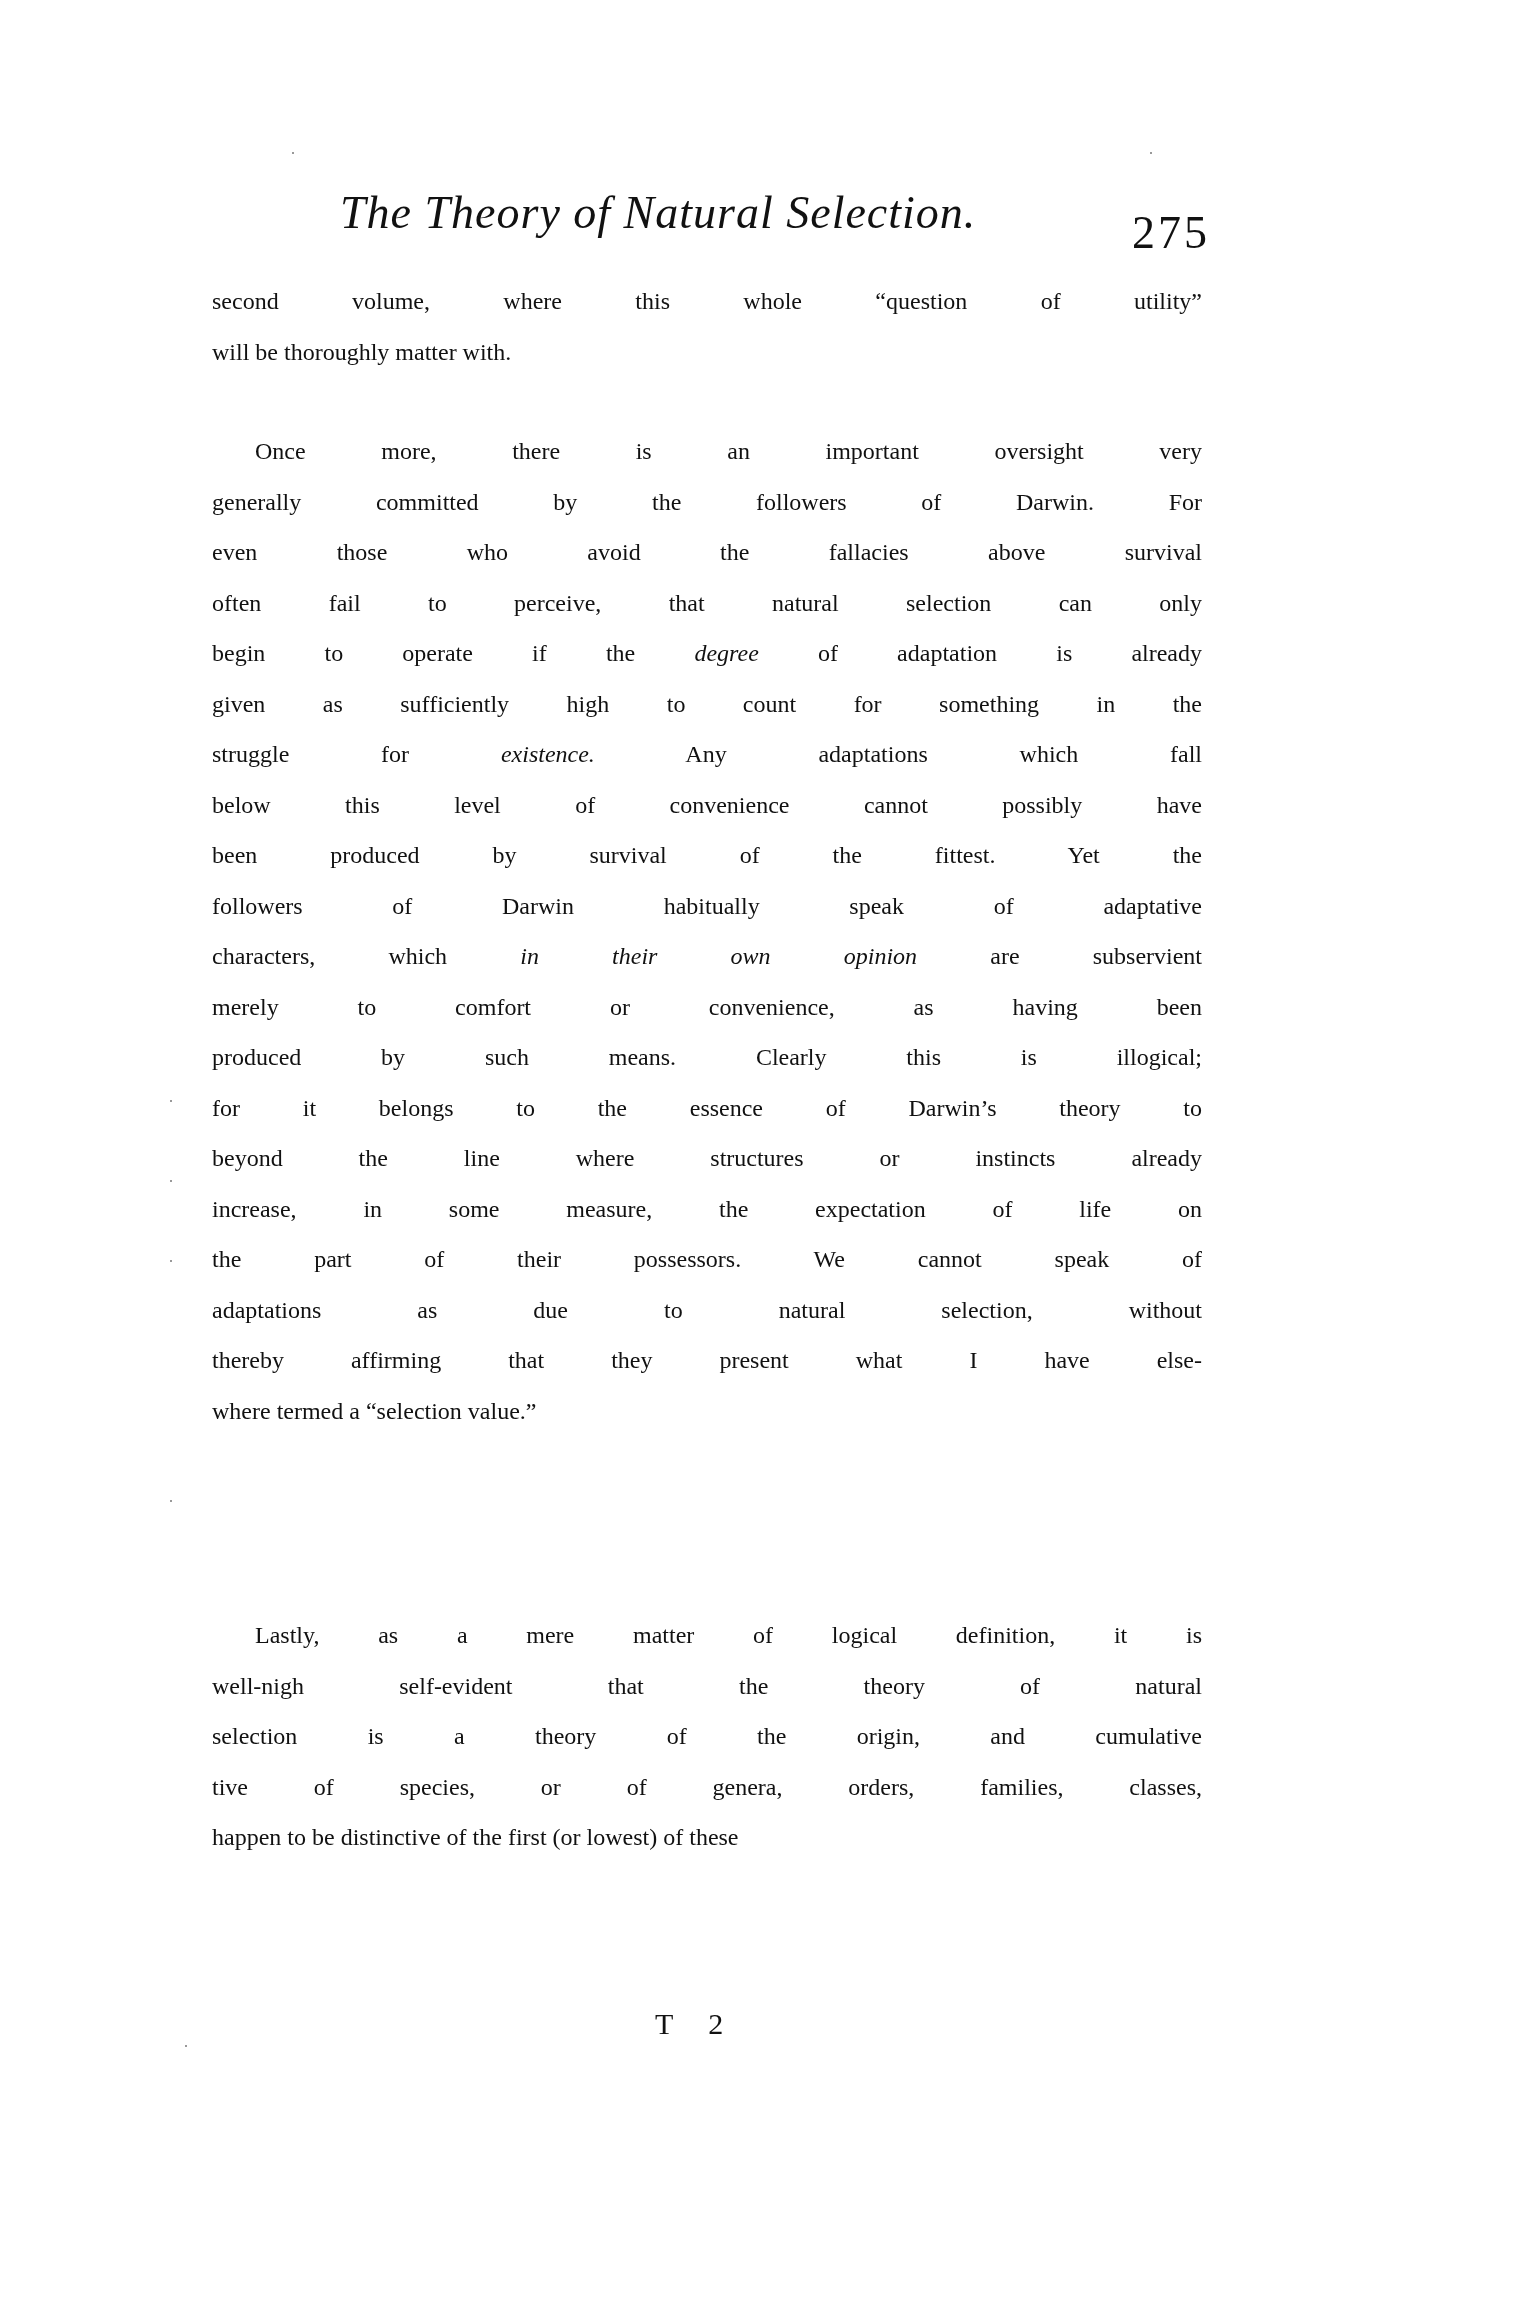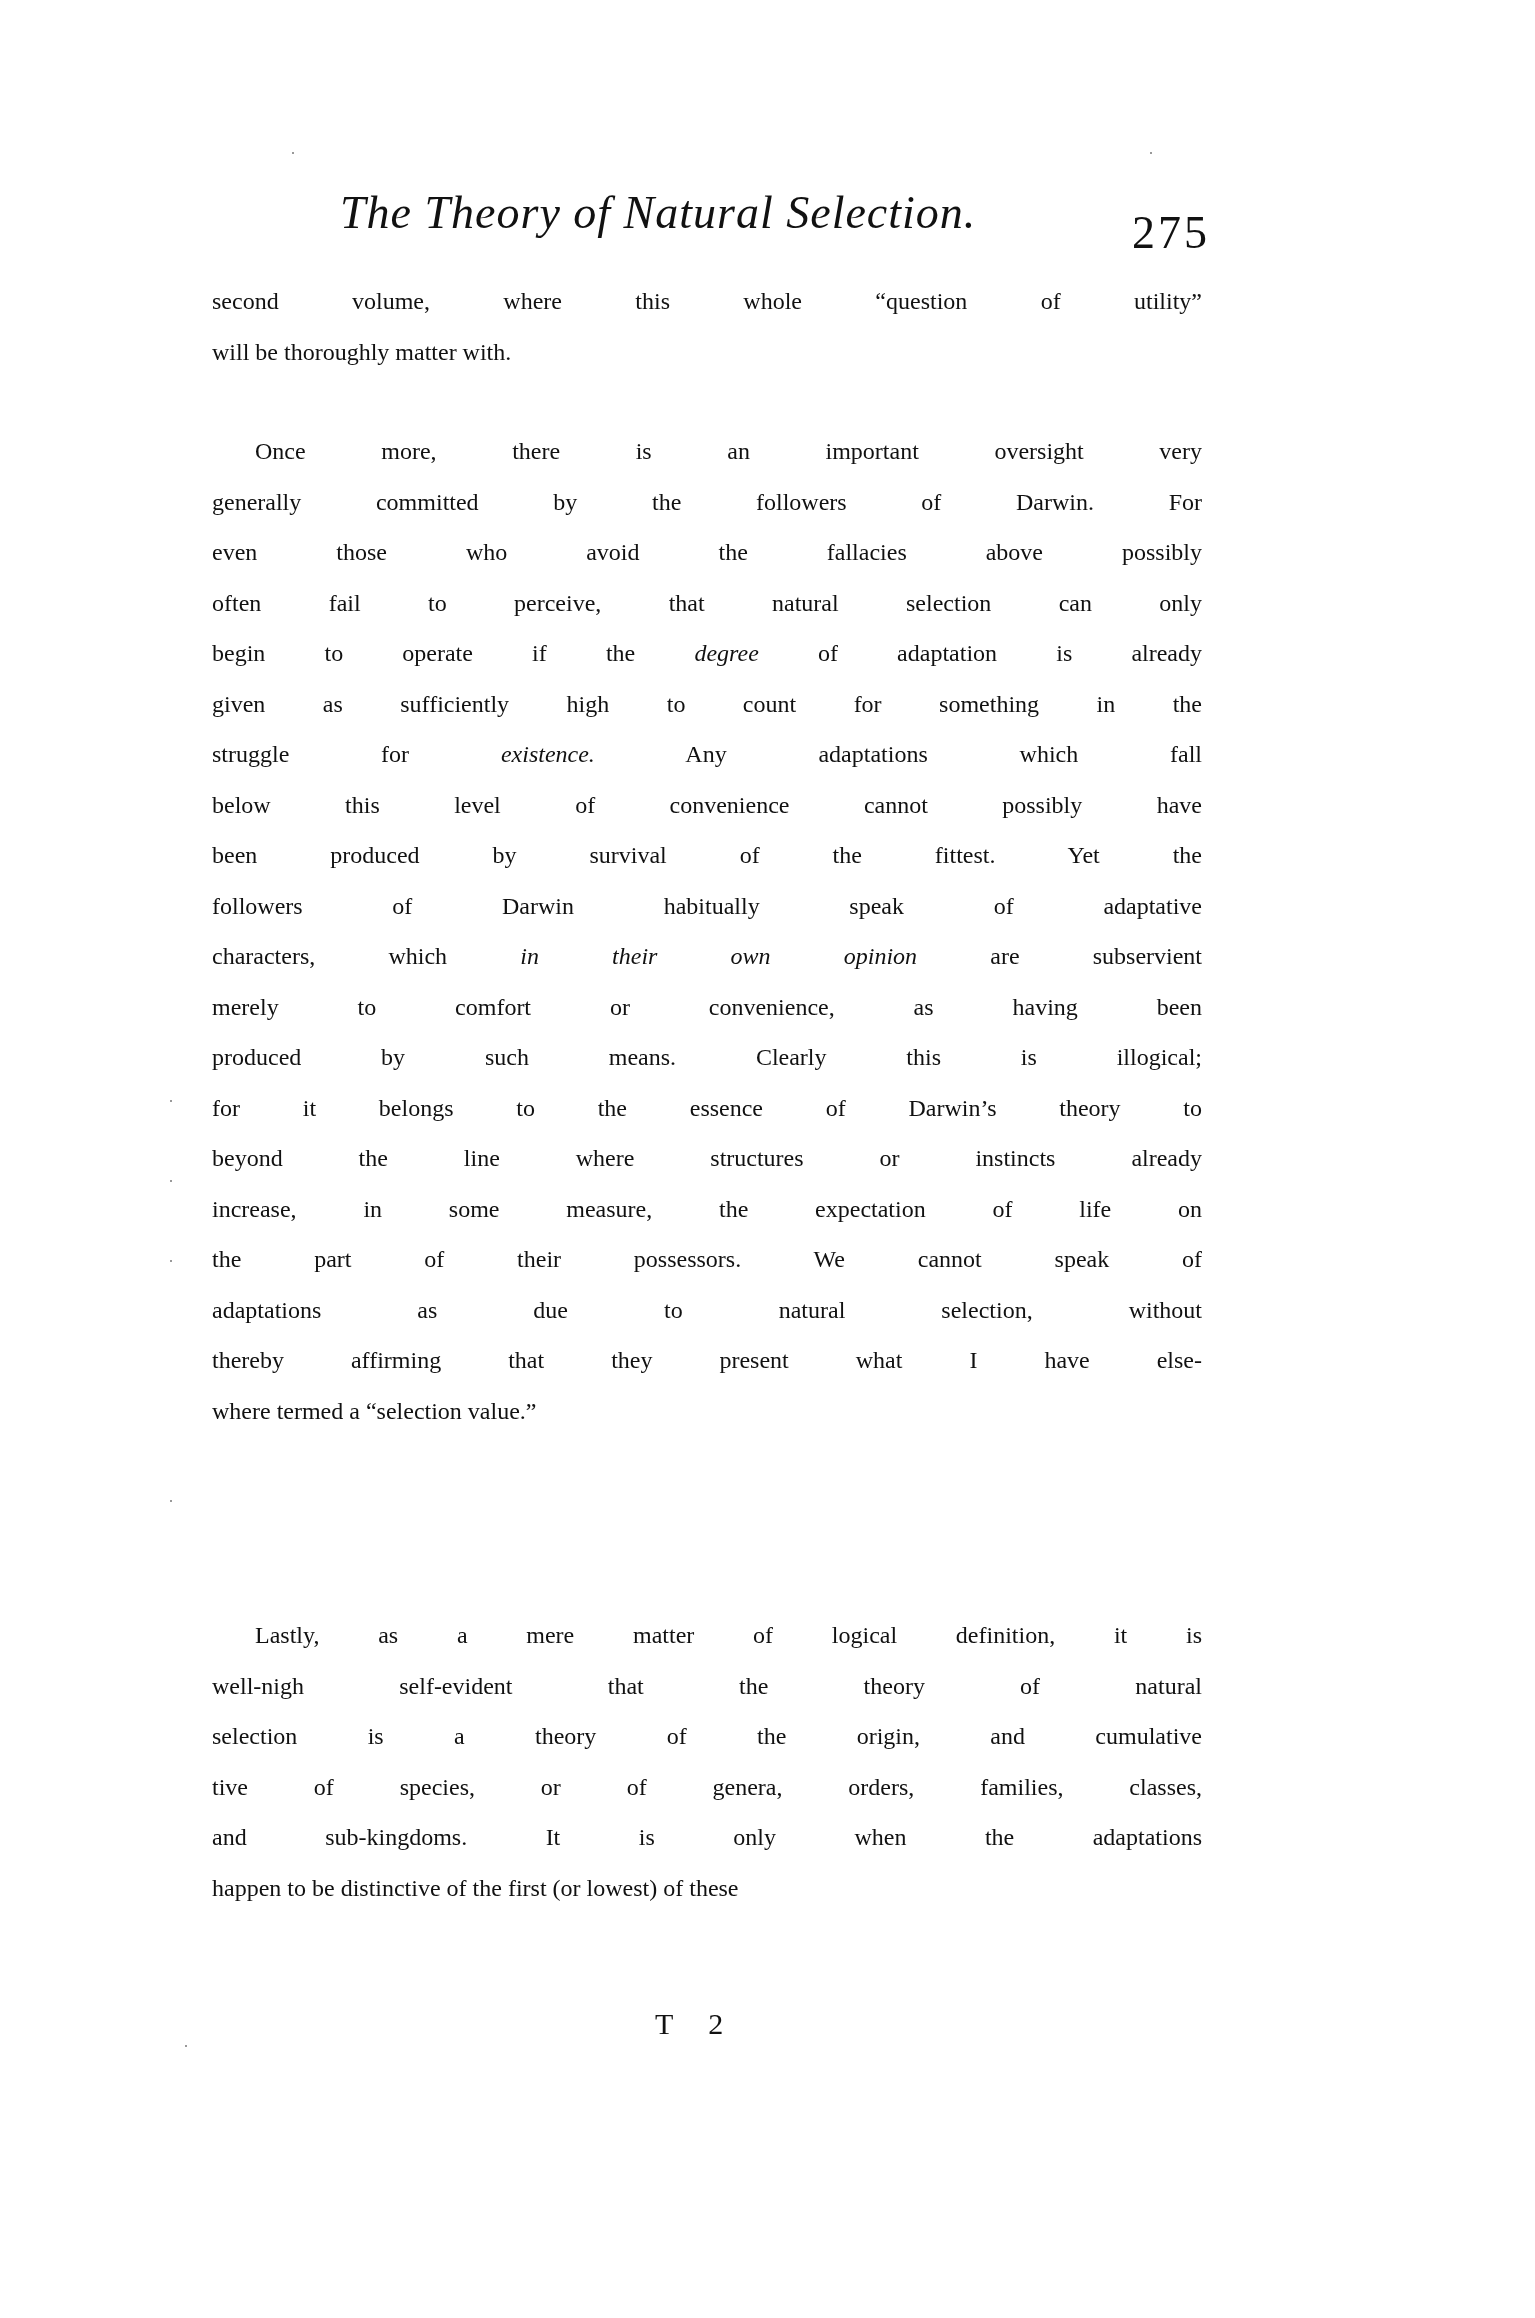--- a/index.html
+++ b/index.html
@@ -28,21 +28,21 @@
   <span class="pageno">275</span>
 </header>
 
 <div class="text-block para1">
     <span class="line">second volume, where this whole “question of utility”</span>
     <span class="line last">will be thoroughly matter with.</span>
   </div>
 <div class="text-block para2">
     <span class="line indent">Once more, there is an important oversight very</span>
     <span class="line">generally committed by the followers of Darwin. For</span>
-    <span class="line">even those who avoid the fallacies above possibly</span>
+    <span class="line">even those who avoid the fallacies above survival</span>
     <span class="line">often fail to perceive, that natural selection can only</span>
     <span class="line">begin to operate if the <i>degree</i> of adaptation is already</span>
     <span class="line">given as sufficiently high to count for something in the</span>
     <span class="line">struggle for <i>existence.</i> Any adaptations which fall</span>
     <span class="line">below this level of convenience cannot possibly have</span>
     <span class="line">been produced by survival of the fittest. Yet the</span>
     <span class="line">followers of Darwin habitually speak of adaptative</span>
     <span class="line">characters, which <i>in their own opinion</i> are subservient</span>
     <span class="line">merely to comfort or convenience, as having been</span>
     <span class="line">produced by such means. Clearly this is illogical;</span>
@@ -52,21 +52,20 @@
     <span class="line">the part of their possessors. We cannot speak of</span>
     <span class="line">adaptations as due to natural selection, without</span>
     <span class="line">thereby affirming that they present what I have else-</span>
     <span class="line last">where termed a “selection value.”</span>
   </div>
 <div class="text-block para3">
     <span class="line indent">Lastly, as a mere matter of logical definition, it is</span>
     <span class="line">well-nigh self-evident that the theory of natural</span>
     <span class="line">selection is a theory of the origin, and cumulative</span>
     <span class="line">tive of species, or of genera, orders, families, classes,</span>
-    <span class="line">and sub-kingdoms. It is only when the adaptations</span>
     <span class="line last">happen to be distinctive of the first (or lowest) of these</span>
   </div>
 
 <div class="signature">T 2</div>
 
 <span class="speck" style="left:292px;top:152px"></span>
 <span class="speck" style="left:1150px;top:152px"></span>
 <span class="speck" style="left:170px;top:1100px"></span>
 <span class="speck" style="left:170px;top:1180px"></span>
 <span class="speck" style="left:170px;top:1260px"></span>

